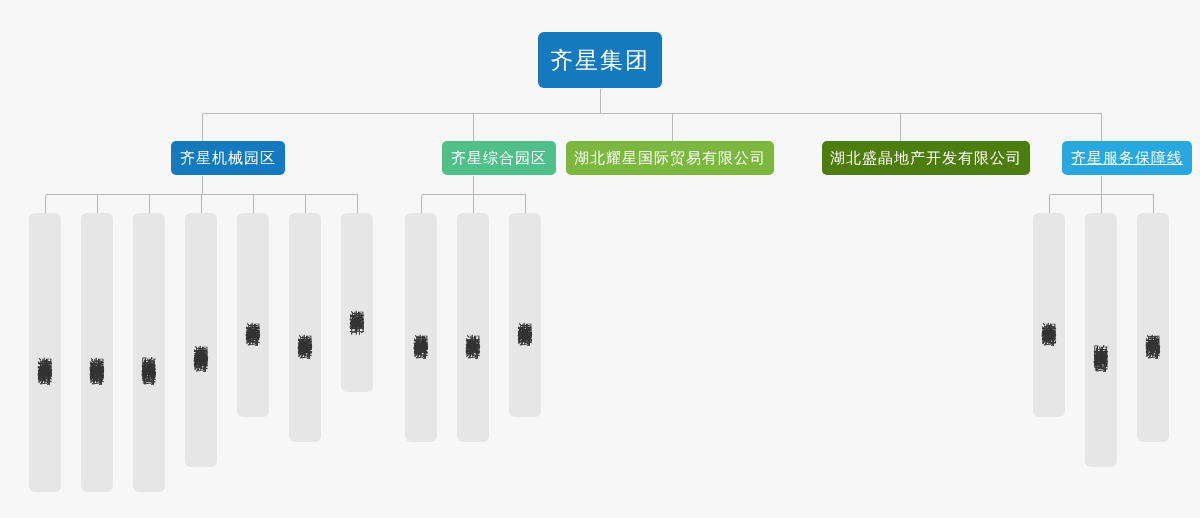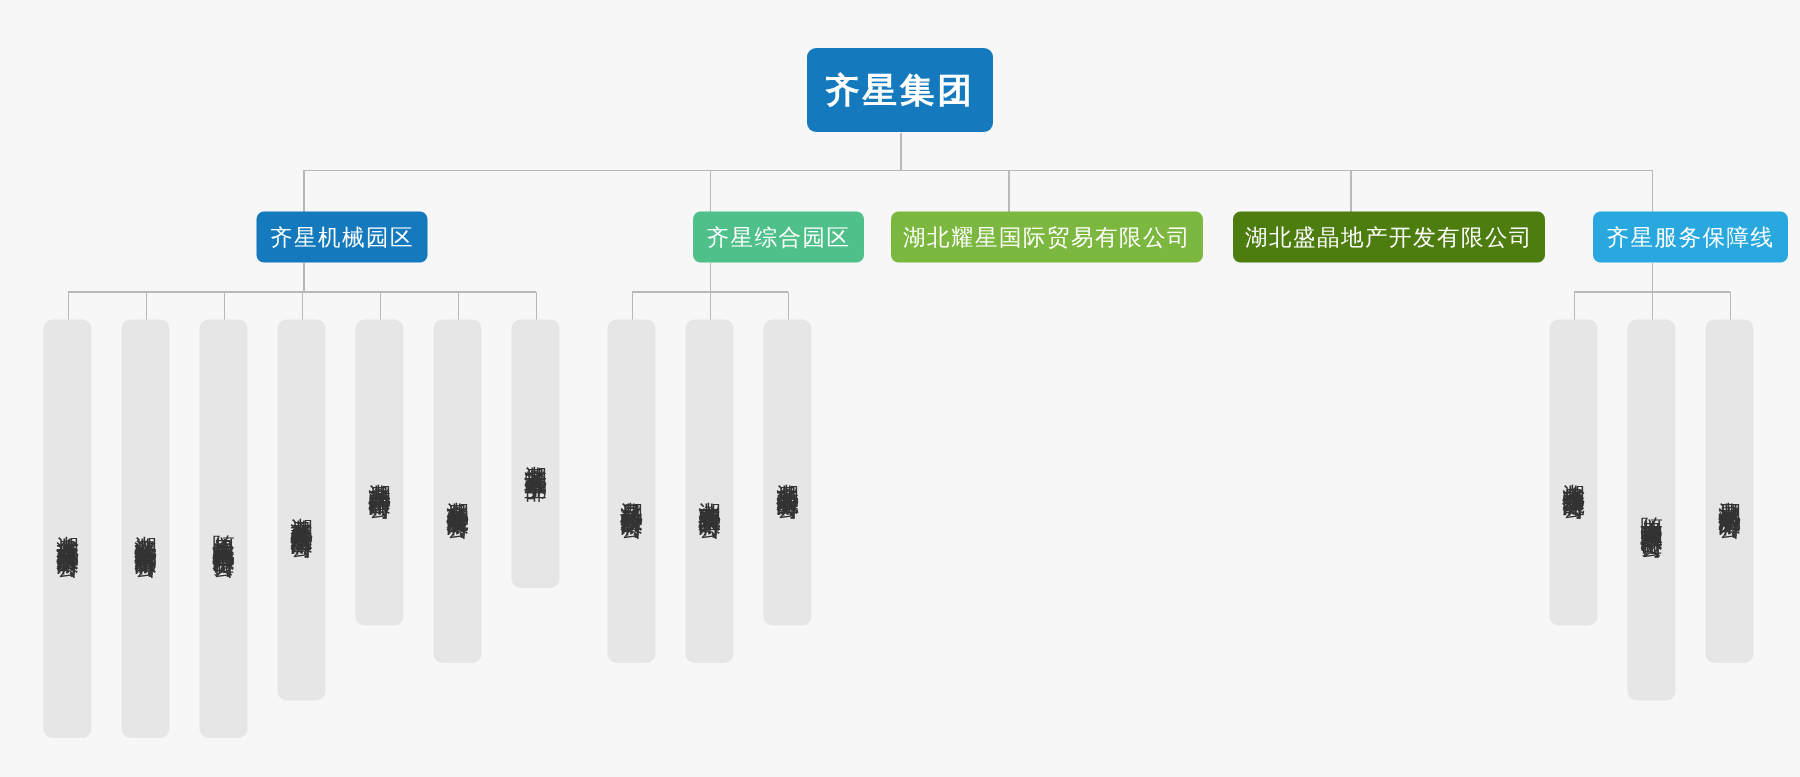--- a/index.html
+++ b/index.html
@@ -107,36 +107,36 @@
       <line x1="672.5" y1="113.5" x2="672.5" y2="141.5"></line>
       <line x1="900.5" y1="113.5" x2="900.5" y2="141.5"></line>
       <line x1="1101.5" y1="113.5" x2="1101.5" y2="141.5"></line>
       <line x1="1101.5" y1="175.5" x2="1101.5" y2="194.5"></line>
       <line x1="1049.5" y1="194.5" x2="1153.5" y2="194.5"></line>
       <line x1="1049.5" y1="194.5" x2="1049.5" y2="213.5"></line>
       <line x1="1101.5" y1="194.5" x2="1101.5" y2="213.5"></line>
       <line x1="1153.5" y1="194.5" x2="1153.5" y2="213.5"></line>
     </svg>
 
-  <div class="node node-root" id="root-node" style="left: 538px; top: 32px; width: 124px; height: 56px; background: rgb(20, 121, 189); font-weight: bold;">齐星集团</div>
+  <div class="node node-root" id="root-node" style="left: 538px; top: 32px; width: 124px; height: 56px; background: rgb(20, 121, 189);">齐星集团</div>
 
   <div id="nodes-layer">
       <div class="node node-l2" style="left: 145px; top: 141px; width: 114px; background: rgb(20, 121, 189);">齐星机械园区</div>
       <div class="leaf" style="left: 29px; top: 213px; width: 32px; height: 279px; background: rgb(230, 230, 230);">湖北省齐星汽车车身股份有限公司</div>
       <div class="leaf" style="left: 81px; top: 213px; width: 32px; height: 279px; background: rgb(230, 230, 230);">湖北汉新特种汽车制造备有限公司</div>
       <div class="leaf" style="left: 133px; top: 213px; width: 32px; height: 279px; background: rgb(230, 230, 230);">随州众星汽车内饰件有限责任公司</div>
       <div class="leaf" style="left: 185px; top: 213px; width: 32px; height: 254px; background: rgb(230, 230, 230);">湖北齐星模具制造股份有限公司</div>
       <div class="leaf" style="left: 237px; top: 213px; width: 32px; height: 204px; background: rgb(230, 230, 230);">湖北齐星精密件有限公司</div>
       <div class="leaf" style="left: 289px; top: 213px; width: 32px; height: 229px; background: rgb(230, 230, 230);">湖北齐星智能股份有限公司</div>
       <div class="leaf" style="left: 341px; top: 213px; width: 32px; height: 179px; background: rgb(230, 230, 230);">湖北齐星罐式车事业部</div>
-      <div class="node node-l2" style="left: 436px; top: 141px; width: 114px; background: rgb(79, 192, 138);">齐星综合园区</div>
+      <div class="node node-l2" style="left: 416px; top: 141px; width: 114px; background: rgb(79, 192, 138);">齐星综合园区</div>
       <div class="leaf" style="left: 405px; top: 213px; width: 32px; height: 229px; background: rgb(230, 230, 230);">湖北晶星科技股份有限公司</div>
       <div class="leaf" style="left: 457px; top: 213px; width: 32px; height: 229px; background: rgb(230, 230, 230);">湖北齐航安装工程有限公司</div>
       <div class="leaf" style="left: 509px; top: 213px; width: 32px; height: 204px; background: rgb(230, 230, 230);">湖北齐星新能源有限公司</div>
-      <div class="node node-l2" style="left: 568px; top: 141px; width: 208px; background: rgb(124, 184, 63);">湖北耀星国际贸易有限公司</div>
+      <div class="node node-l2" style="left: 540px; top: 141px; width: 208px; background: rgb(124, 184, 63);">湖北耀星国际贸易有限公司</div>
       <div class="node node-l2" style="left: 796px; top: 141px; width: 208px; background: #4d7c0f;">湖北盛晶地产开发有限公司</div>
-      <div class="node node-l2" style="left: 1036px; top: 141px; width: 130px; background: rgb(41, 168, 224);">齐星服务保障线</div>
+      <div class="node node-l2" style="left: 1036px; top: 141px; width: 130px; background: rgb(41, 168, 224); text-decoration: underline;">齐星服务保障线</div>
       <div class="leaf" style="left: 1033px; top: 213px; width: 32px; height: 204px; background: rgb(230, 230, 230);">湖北省齐星物流有限公司</div>
       <div class="leaf" style="left: 1085px; top: 213px; width: 32px; height: 254px; background: rgb(230, 230, 230);">随州市齐星湖发展有限责任公司</div>
       <div class="leaf" style="left: 1137px; top: 213px; width: 32px; height: 229px; background: rgb(230, 230, 230);">湖北星燃燃气热力有限公司</div>
     </div>
 
 </div>
 
 </body></html>

